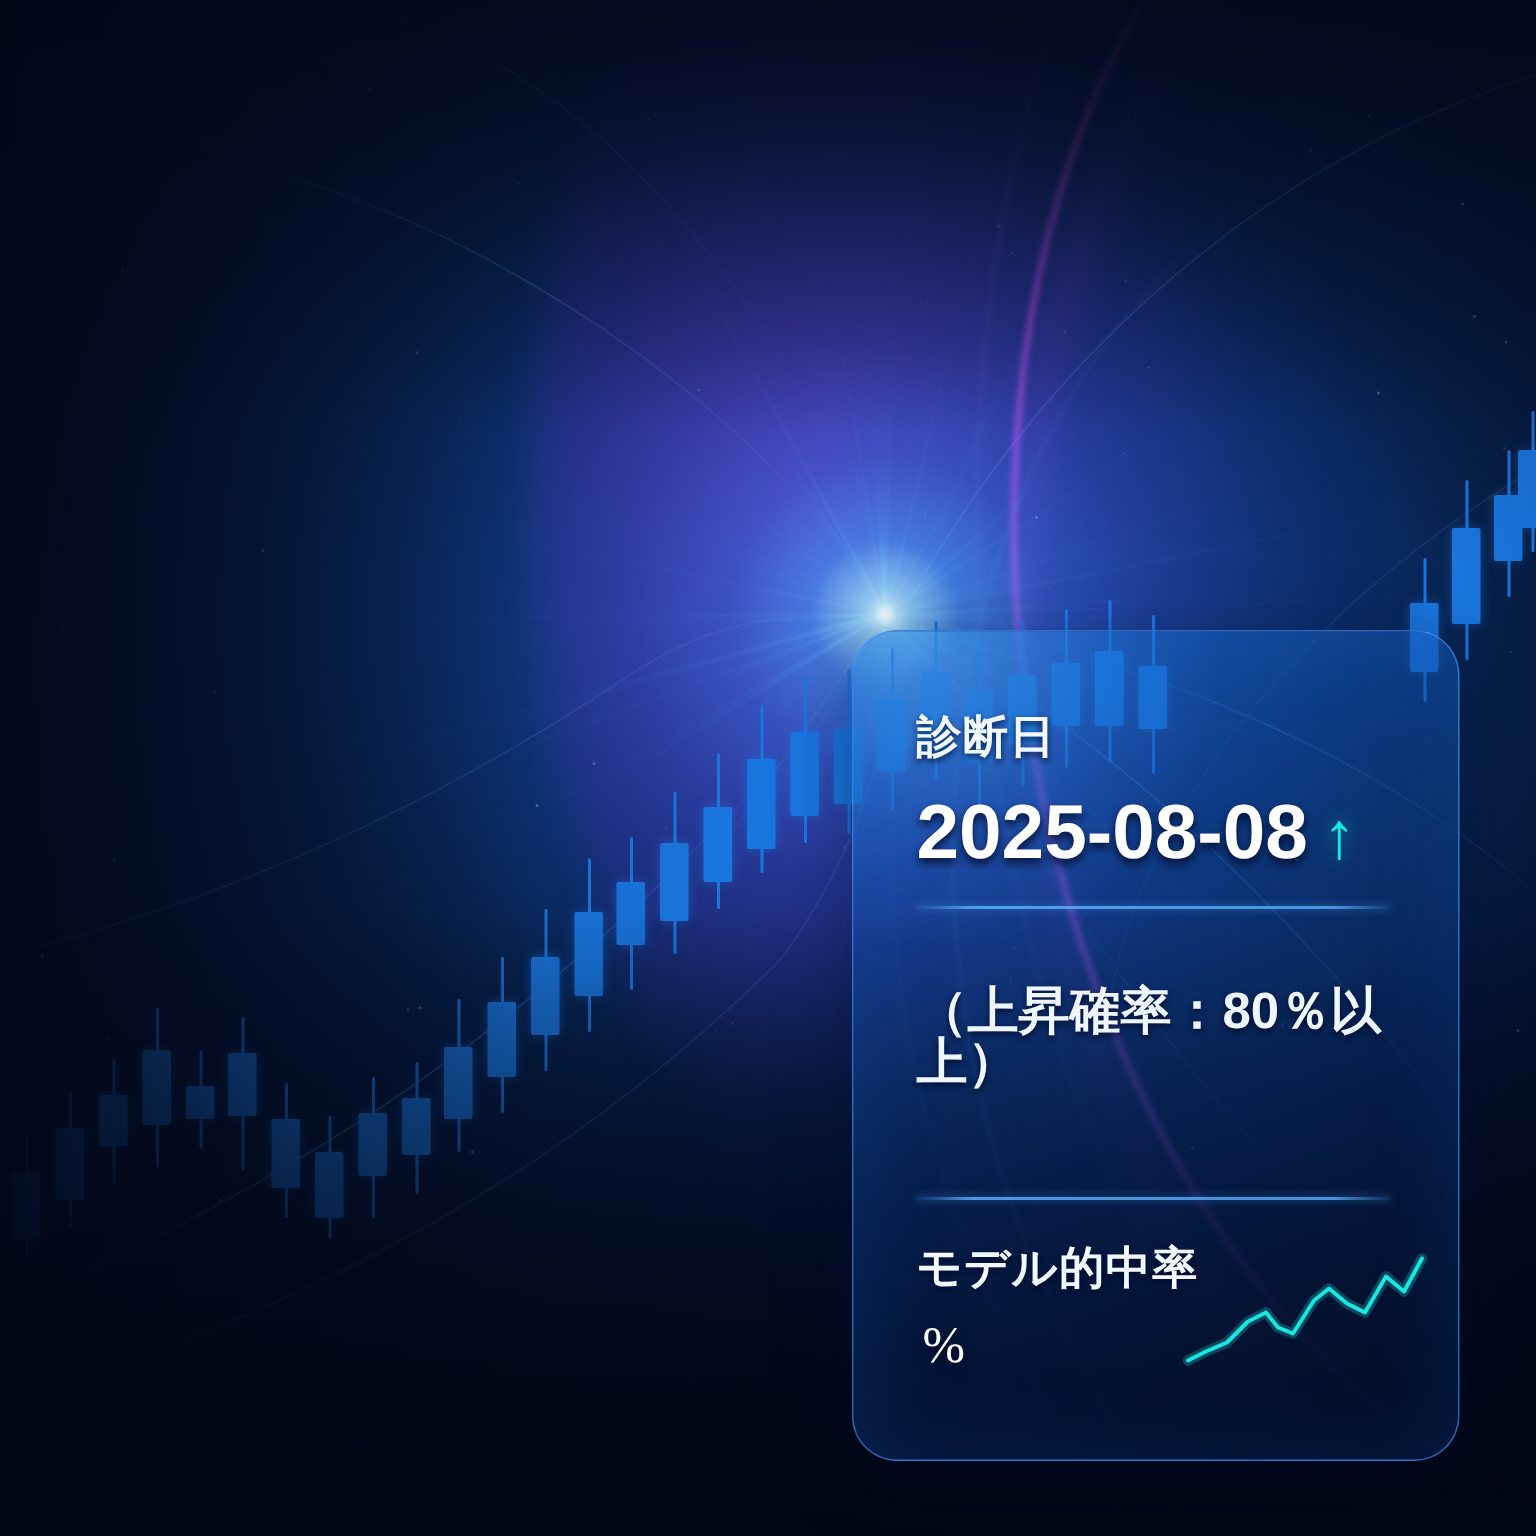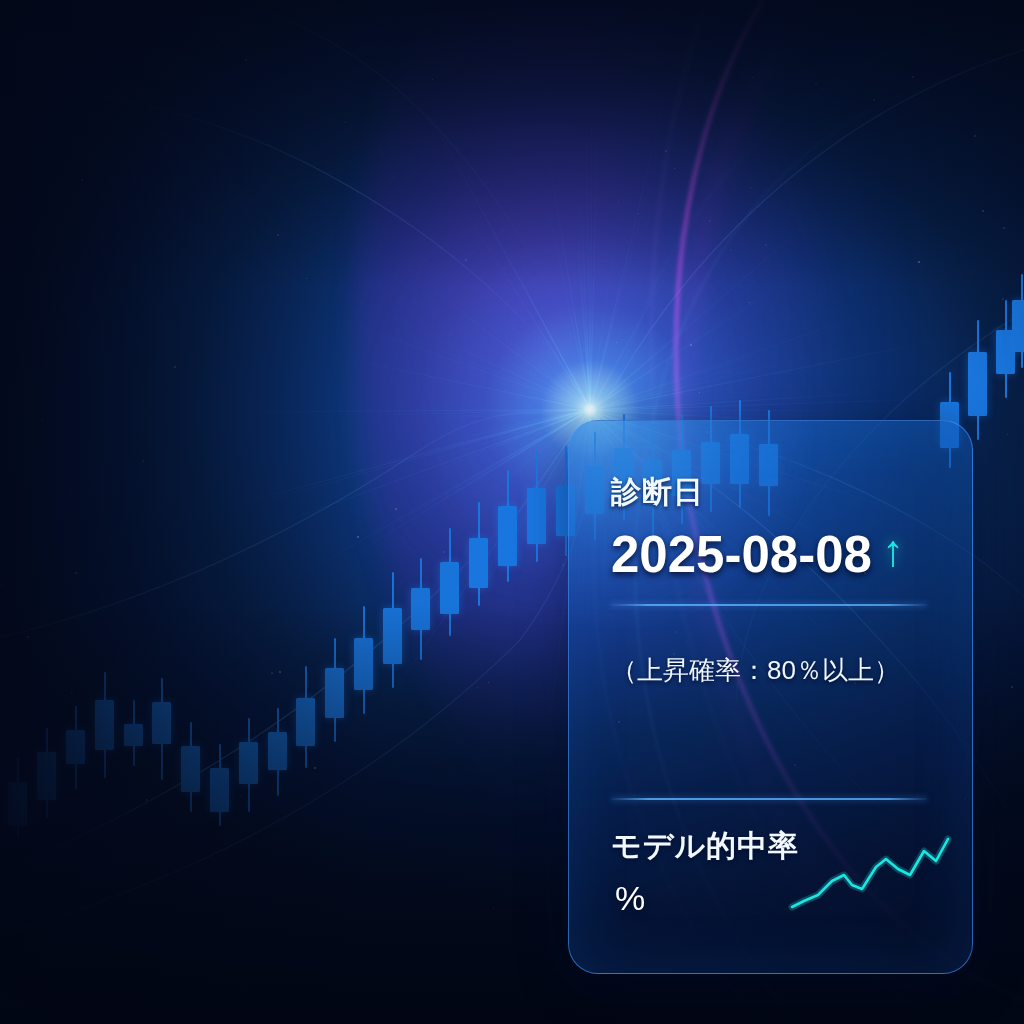--- a/index.html
+++ b/index.html
@@ -157,30 +157,30 @@
   .card-inner{position:absolute;left:42px;right:34px;top:0;bottom:0;}
 
   .field{position:absolute;left:0;right:0;}
   .field-label{
     font-size:30px;font-weight:700;color:#f2f8ff;letter-spacing:1px;line-height:1;
     text-shadow:0 2px 4px rgba(0,10,40,.8);
   }
   .field-value{
     font-size:51px;font-weight:600;color:#ffffff;letter-spacing:0px;line-height:1;
     text-shadow:0 3px 6px rgba(0,8,32,.8);
-    display:flex;align-items:flex-start;gap:10px;
+    display:flex;align-items:flex-end;gap:10px;
   }
   .arrow-up{color:#18e8e2;font-size:44px;font-weight:600;text-shadow:0 0 12px rgba(30,230,225,.6);}
 
   .score-value{
     font-size:72px;font-weight:600;color:#ffffff;line-height:1;letter-spacing:-1px;
     text-shadow:0 3px 7px rgba(0,8,32,.85);
   }
   .score-note{
-    font-size:26px;font-weight:400;color:#eef6ff;line-height:1;letter-spacing:0px;
+    font-size:34px;font-weight:700;color:#eef6ff;line-height:1;letter-spacing:0px;
     text-shadow:0 2px 4px rgba(0,8,32,.8);
   }
   .acc-value{
     font-size:62px;font-weight:600;color:#ffffff;line-height:1;
     text-shadow:0 3px 7px rgba(0,8,32,.85);
     display:flex;align-items:baseline;
   }
   .acc-pct{font-size:34px;font-weight:500;margin-left:4px;}
 
   .divider{
@@ -603,21 +603,21 @@
         <div class="field-value" style="margin-top:22px;">
           <span>2025-08-08</span>
           <span class="arrow-up">↑</span>
         </div>
       </div>
 
       <div class="field" style="top:218px;">
         <div class="score-note" style="margin-top:18px;">（上昇確率：80％以上）</div>
       </div>
 
-      <div class="field" style="top:410px;">
+      <div class="field" style="top:410px;font-family:Liberation Serif, serif;">
         <div class="field-label">モデル的中率</div>
         <div class="acc-value" style="margin-top:20px;">
           <span class="acc-pct">%</span>
         </div>
       </div>
 
     </div>
 
     <div class="divider" style="top:183px;"></div>
     <div class="divider" style="top:377px;"></div>

